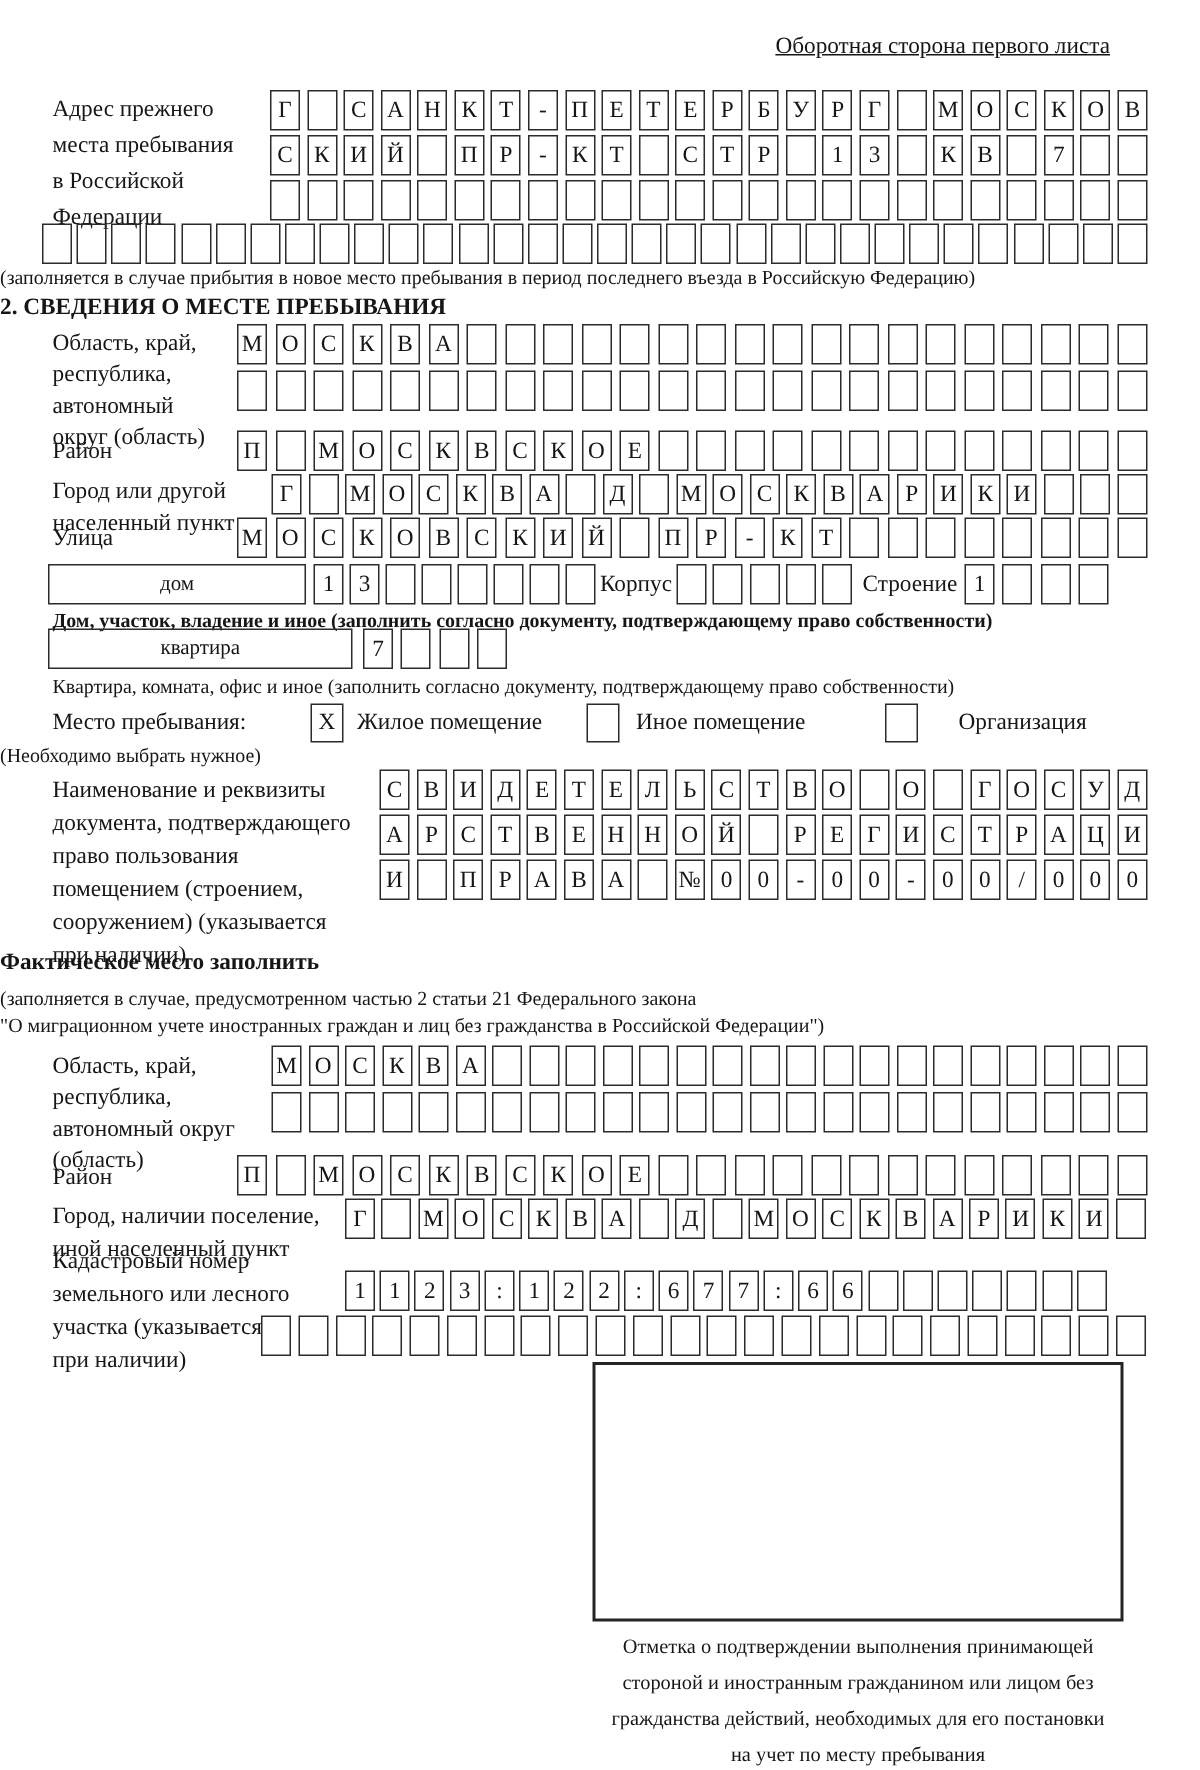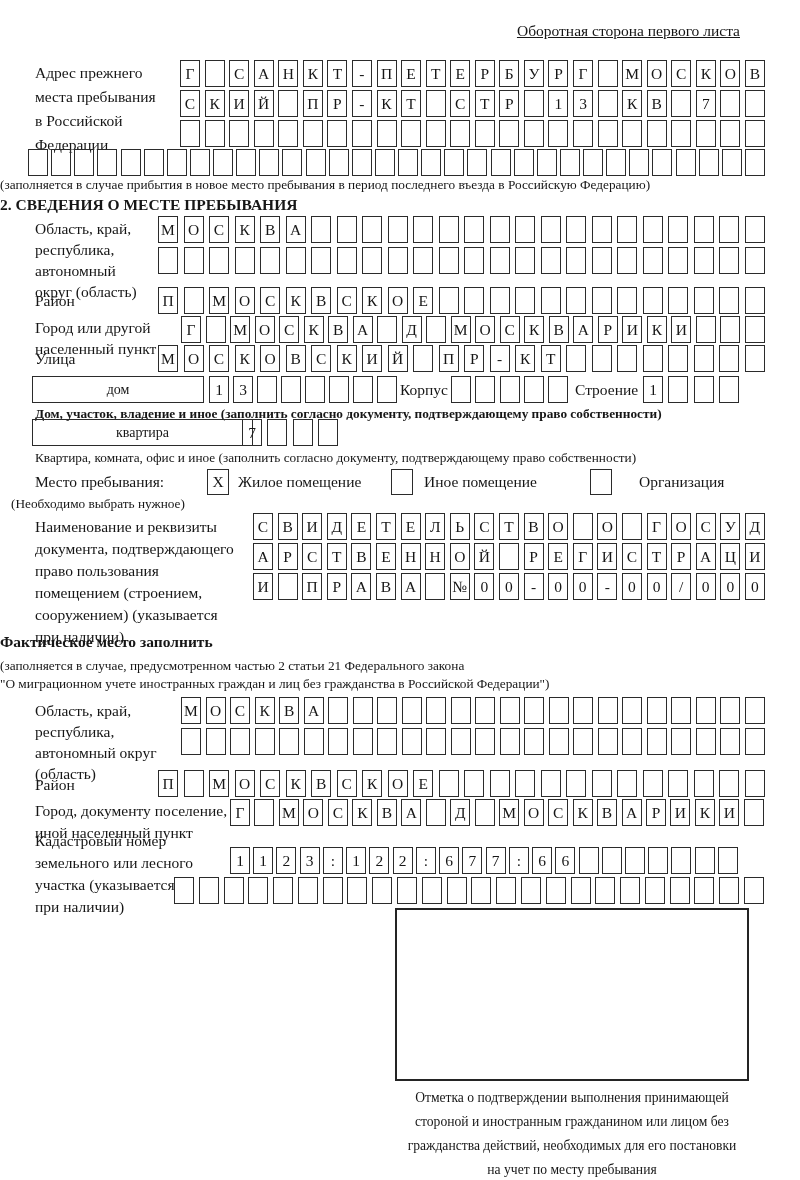--- a/index.html
+++ b/index.html
@@ -311,37 +311,37 @@
     </div>
   <div class="lbl" style="left:575px;top:379px;">Строение</div>
   <div class="cellrow" style="left:643px;top:376px;width:96px;">
       <div class="cell">1</div>
       <div class="cell"></div>
       <div class="cell"></div>
       <div class="cell"></div>
     </div>
   <div class="note" style="left:35px;top:406px;font-weight:bold;">Дом, участок, владение и иное (заполнить согласно документу, подтверждающему право собственности)</div>
 
-  <div class="fieldbox" style="left:32px;top:419px;width:221px;">квартира</div>
+  <div class="fieldbox" style="left:32px;top:419px;width:203px;">квартира</div>
   <div class="cellrow" style="left:242px;top:419px;width:96px;">
       <div class="cell">7</div>
       <div class="cell"></div>
       <div class="cell"></div>
       <div class="cell"></div>
     </div>
   <div class="note" style="left:35px;top:450px;">Квартира, комната, офис и иное (заполнить согласно документу, подтверждающему право собственности)</div>
 
   <div class="lbl" style="left:35px;top:471px;">Место пребывания:</div>
   <div class="checkbox" style="left:207px;top:469px;">X</div>
   <div class="lbl" style="left:238px;top:471px;">Жилое помещение</div>
   <div class="checkbox" style="left:391px;top:469px;"></div>
   <div class="lbl" style="left:424px;top:471px;">Иное помещение</div>
   <div class="checkbox" style="left:590px;top:469px;"></div>
   <div class="lbl" style="left:639px;top:471px;">Организация</div>
-  <div class="note centered" style="position:absolute;top:496px;padding-left:11px;">(Необходимо выбрать нужное)</div>
+  <div class="note centered" style="position:absolute;top:496px;">(Необходимо выбрать нужное)</div>
 
   <div class="lbl" style="left:35px;top:516px;">Наименование и реквизиты</div>
   <div class="lbl" style="left:35px;top:538px;">документа, подтверждающего</div>
   <div class="lbl" style="left:35px;top:560px;">право пользования</div>
   <div class="lbl" style="left:35px;top:582px;">помещением (строением,</div>
   <div class="lbl" style="left:35px;top:604px;">сооружением) (указывается</div>
   <div class="lbl" style="left:35px;top:626px;">при наличии)</div>
   <div class="cellrow" style="left:253px;top:513px;width:512px;">
       <div class="cell">С</div>
       <div class="cell">В</div>
@@ -494,21 +494,21 @@
       <div class="cell"></div>
       <div class="cell"></div>
       <div class="cell"></div>
       <div class="cell"></div>
       <div class="cell"></div>
       <div class="cell"></div>
       <div class="cell"></div>
       <div class="cell"></div>
     </div>
 
-  <div class="lbl" style="left:35px;top:800px;">Город, документу поселение,</div>
+  <div class="lbl" style="left:35px;top:800px;">Город, наличии поселение,</div>
   <div class="lbl" style="left:35px;top:822px;">иной населенный пункт</div>
   <div class="cellrow" style="left:230px;top:799px;width:534px;">
       <div class="cell">Г</div>
       <div class="cell"></div>
       <div class="cell">М</div>
       <div class="cell">О</div>
       <div class="cell">С</div>
       <div class="cell">К</div>
       <div class="cell">В</div>
       <div class="cell">А</div>

